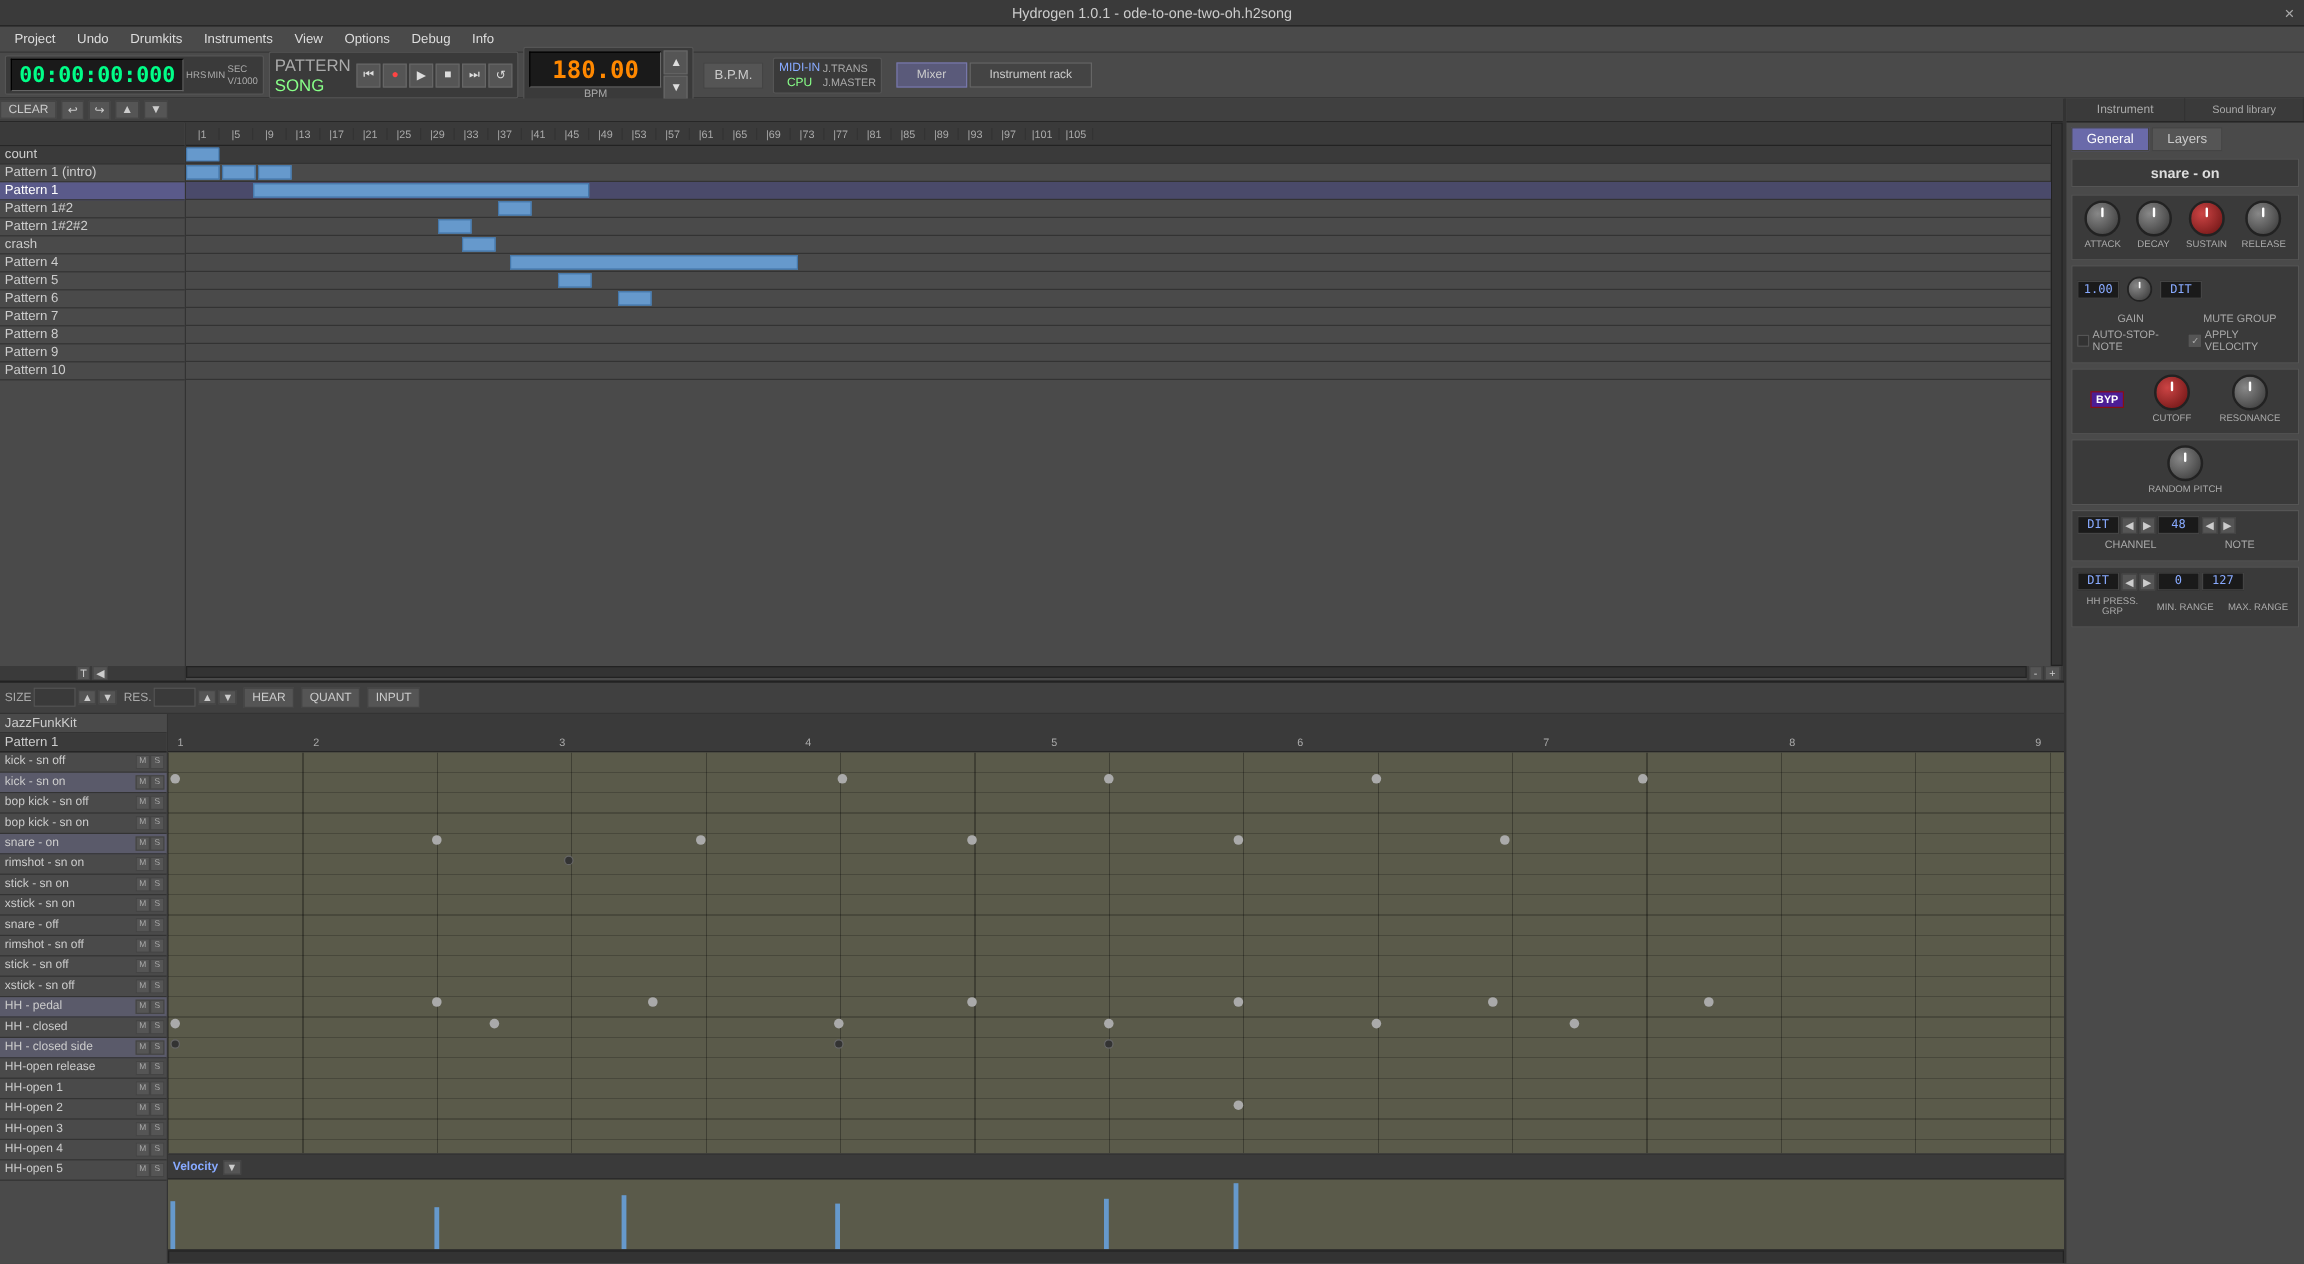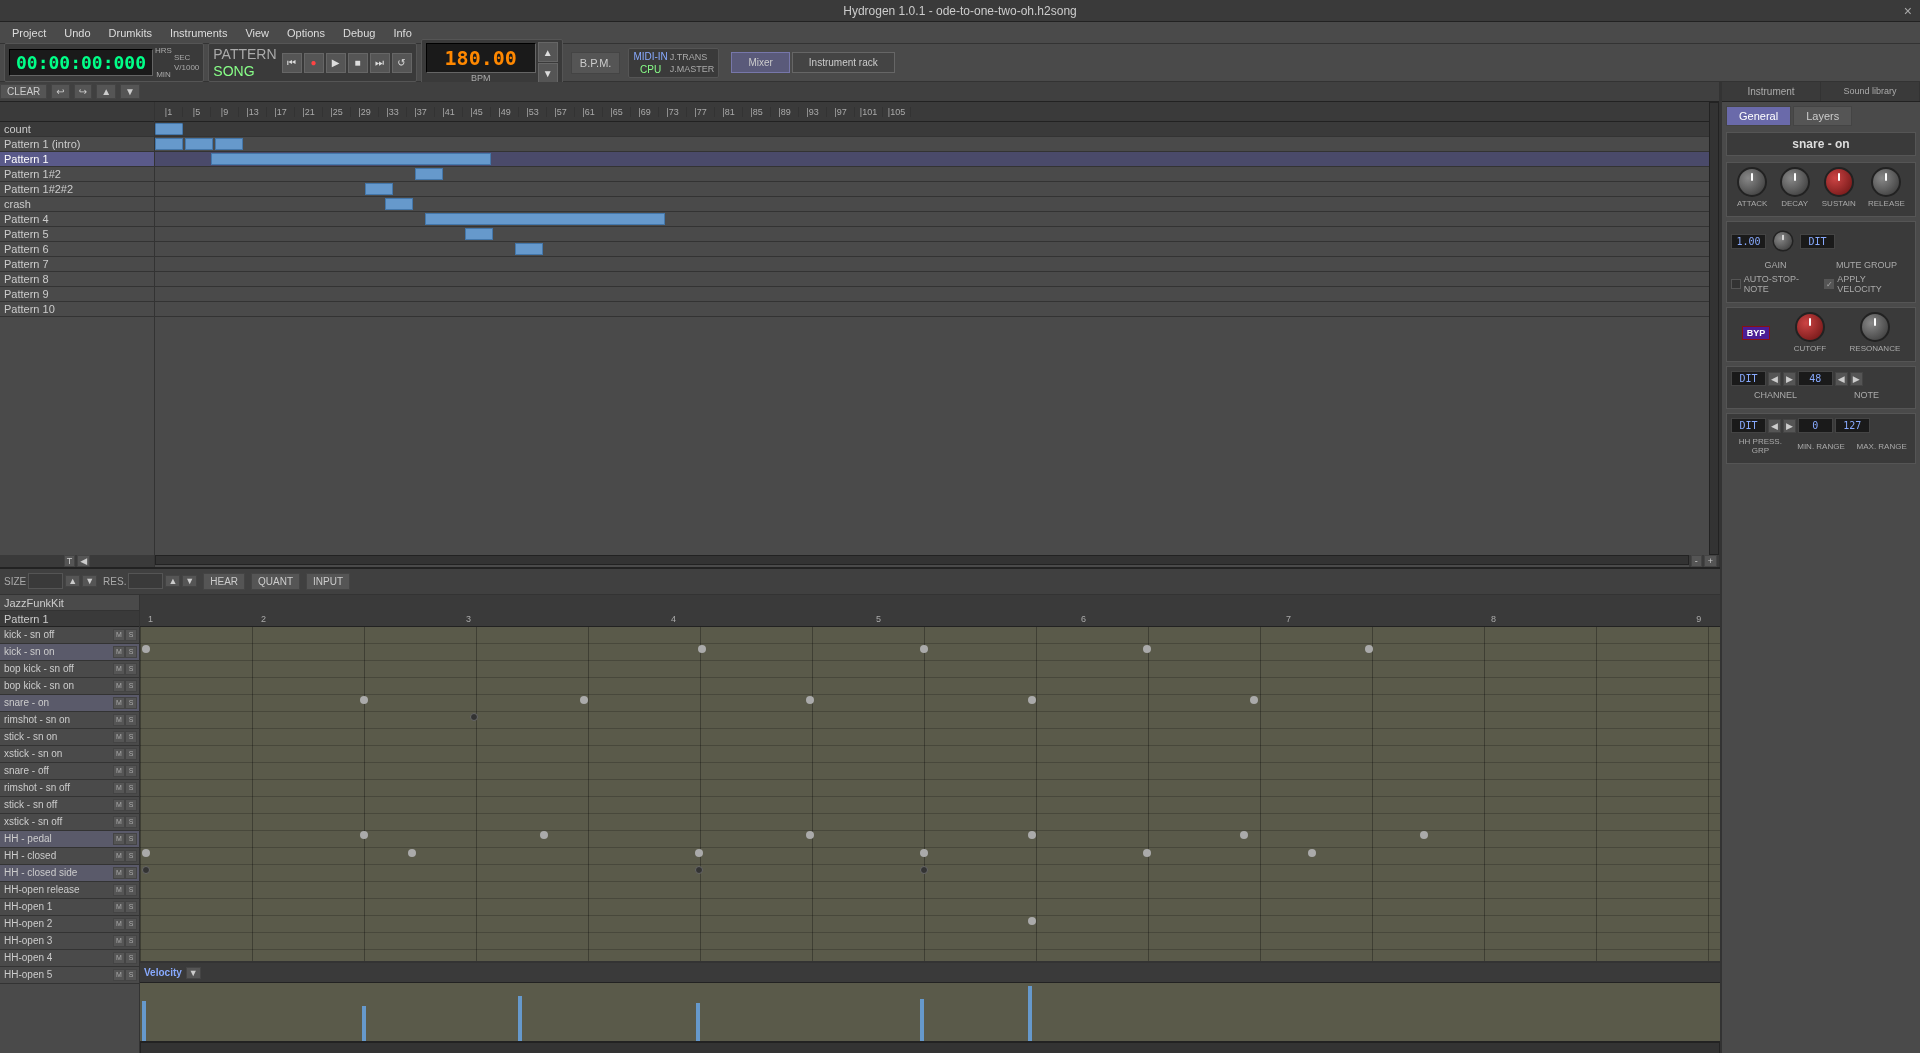--- a/index.html
+++ b/index.html
@@ -455,21 +455,21 @@
   <span class="menu-item">View</span>
   <span class="menu-item">Options</span>
   <span class="menu-item">Debug</span>
   <span class="menu-item">Info</span>
 </div>
 
 <div id="toolbar">
 
   <div class="toolbar-group">
     <div class="lcd-display">00:00:00:000</div>
-    <div style="display:flex;flex-direction:column;gap:15px;font-size:8px;color:#aaa;align-items:center;">
+    <div style="display:flex;flex-direction:row;gap:1px;font-size:8px;color:#aaa;align-items:center;">
       <span>HRS</span>
       <span>MIN</span>
     </div>
     <div style="display:flex;flex-direction:column;gap:1px;font-size:8px;color:#aaa;">
       <span>SEC</span>
       <span>V/1000</span>
     </div>
   </div>
 
   <div class="toolbar-group">
@@ -1004,20 +1004,28 @@
             <div class="knob knob-red"></div>
             <span class="knob-label">CUTOFF</span>
           </div>
           <div class="knob-container">
             <div class="knob"></div>
             <span class="knob-label">RESONANCE</span>
           </div>
         </div>
       </div>
 
+      <div class="panel-section">
+        <div class="control-row" style="justify-content:center;">
+          <div class="knob-container">
+            <div class="knob"></div>
+            <span class="knob-label">RANDOM PITCH</span>
+          </div>
+        </div>
+      </div>
 
       <div class="panel-section">
         <div class="control-row">
           <div class="mini-display">DIT</div>
           <div class="small-btn" style="font-size:9px;padding:1px 2px;">◀</div>
           <div class="small-btn" style="font-size:9px;padding:1px 2px;">▶</div>
           <div class="mini-display">48</div>
           <div class="small-btn" style="font-size:9px;padding:1px 2px;">◀</div>
           <div class="small-btn" style="font-size:9px;padding:1px 2px;">▶</div>
         </div>

